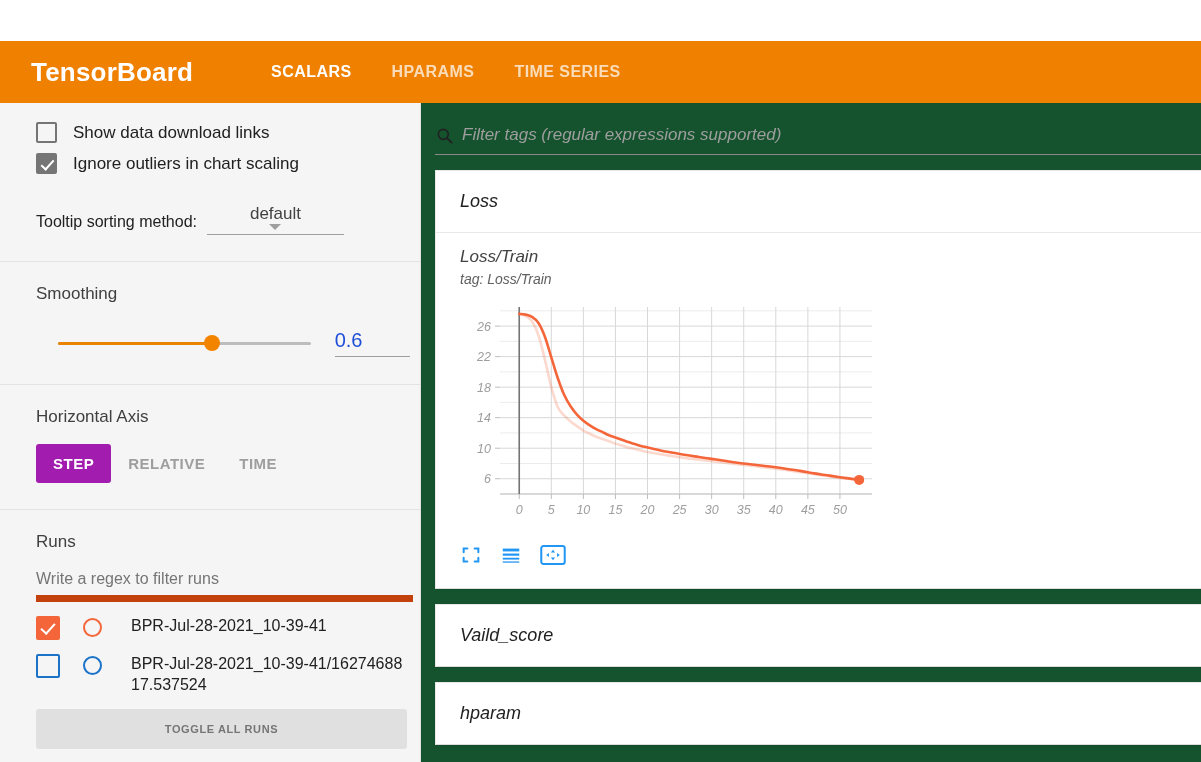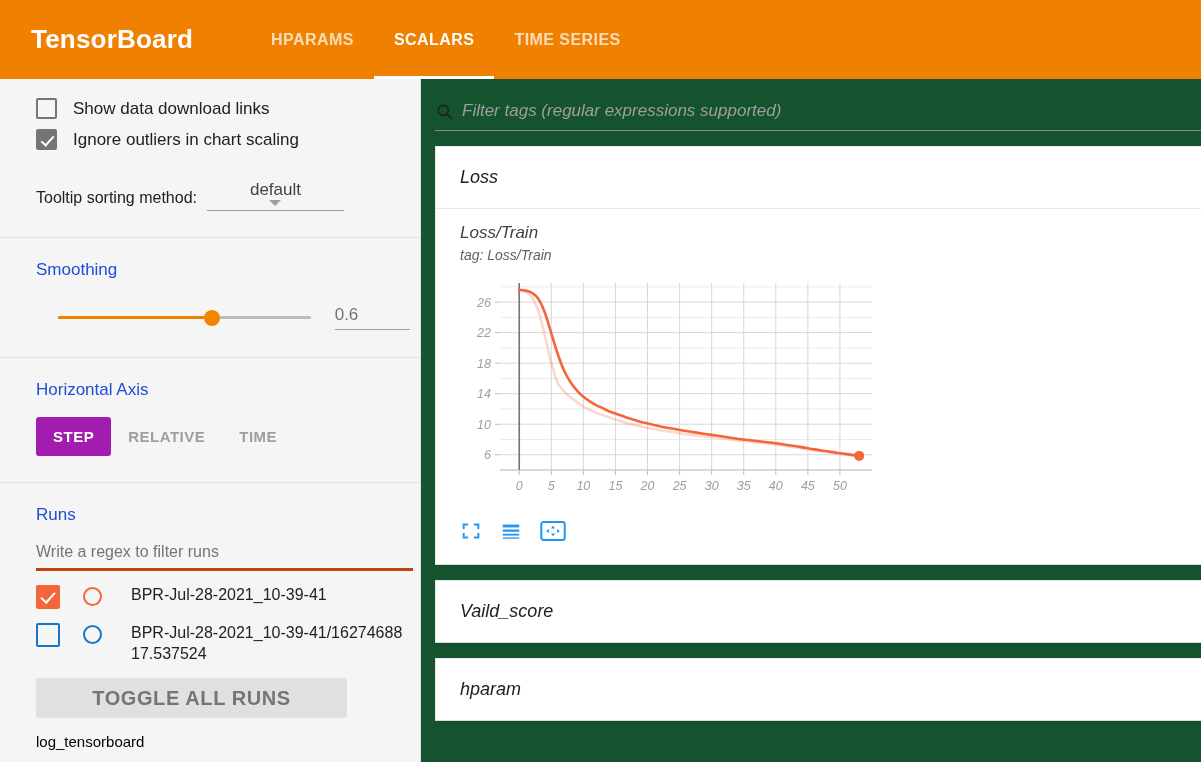--- a/index.html
+++ b/index.html
@@ -7,26 +7,27 @@
     margin: 0; padding: 0;
     width: 1201px; height: 762px;
     overflow: hidden;
     background: #ffffff;
     font-family: "Liberation Sans", sans-serif;
     -webkit-font-smoothing: antialiased;
   }
 
   
   #topbar {
-    height: 79px;
+    height: 62px;
     background: #ef8000;
     display: flex;
     align-items: center;
     padding: 0 0 0 31px;
     position: relative;
+    margin-top: 41px;
   }
   #brand {
     color: #ffffff;
     font-size: 26px;
     font-weight: bold;
     letter-spacing: .2px;
     white-space: nowrap;
   }
   #tabs {
     display: flex;
@@ -139,21 +140,21 @@
   #tooltip-value { font-size: 17px; color: #424242; }
   .caret {
     width: 0; height: 0;
     border-left: 6px solid transparent;
     border-right: 6px solid transparent;
     border-top: 6px solid #9e9e9e;
   }
 
   .sect-title {
     font-size: 17px;
-    color: #1d4ed8;
+    color: #404040;
     padding-top: 22px;
   }
 
   
   #smooth-row {
     display: flex;
     align-items: center;
     padding: 25px 0 27px 0;
   }
   #slider {
@@ -182,21 +183,21 @@
     border-radius: 50%;
     background: #f28400;
   }
   #smooth-value-box {
     margin-left: 24px;
     width: 76px;
     border-bottom: 1px solid #9e9e9e;
     padding-bottom: 4px;
     text-align: left;
   }
-  #smooth-value { font-size: 17px; color: #737373; }
+  #smooth-value { font-size: 20px; color: #1d4ed8; }
 
   
   #haxis-btns {
     display: flex;
     align-items: center;
     padding: 17px 0 26px 0;
   }
   .hbtn {
     font-size: 15px;
     font-weight: bold;
@@ -208,21 +209,21 @@
     white-space: nowrap;
   }
   .hbtn.active {
     background: #a21caf;
     color: #ffffff;
   }
 
   
   #runs-filter {
     margin-top: 18px;
-    border-bottom: 3px solid #c2410c;
+    border-bottom: 7px solid #c2410c;
     padding-bottom: 7px;
     width: 377px;
   }
   #runs-filter-text {
     font-size: 16px;
     color: #757575;
   }
   .run-row {
     display: flex;
     align-items: flex-start;
@@ -261,28 +262,28 @@
   .run-label {
     font-size: 16px;
     color: #212121;
     margin-left: 17px;
     line-height: 21px;
     width: 288px;
     word-break: break-all;
   }
   #toggle-all {
     margin-top: 14px;
-    width: 311px;
+    width: 371px;
     height: 40px;
     background: #e0e0e0;
     border-radius: 3px;
     display: flex;
     align-items: center;
     justify-content: center;
-    font-size: 20px;
+    font-size: 11px;
     font-weight: bold;
     letter-spacing: .6px;
     color: #757575;
     cursor: pointer;
   }
   #logdir {
     margin-top: 15px;
     font-size: 15px;
     color: #000000;
   }
@@ -344,22 +345,22 @@
     padding: 6px 0 22px 24px;
   }
   .tool { cursor: pointer; display: flex; }
 </style>
 </head>
 <body>
 
 <div id="topbar">
   <div id="brand">TensorBoard</div>
   <div id="tabs">
+    <div class="tab active">SCALARS</div>
     <div class="tab">HPARAMS</div>
-    <div class="tab active">SCALARS</div>
     <div class="tab">TIME SERIES</div>
   </div>
 </div>
 
 <div id="body">
 
   <div id="sidebar">
 
     <div class="sect">
       <div class="cbrow">

